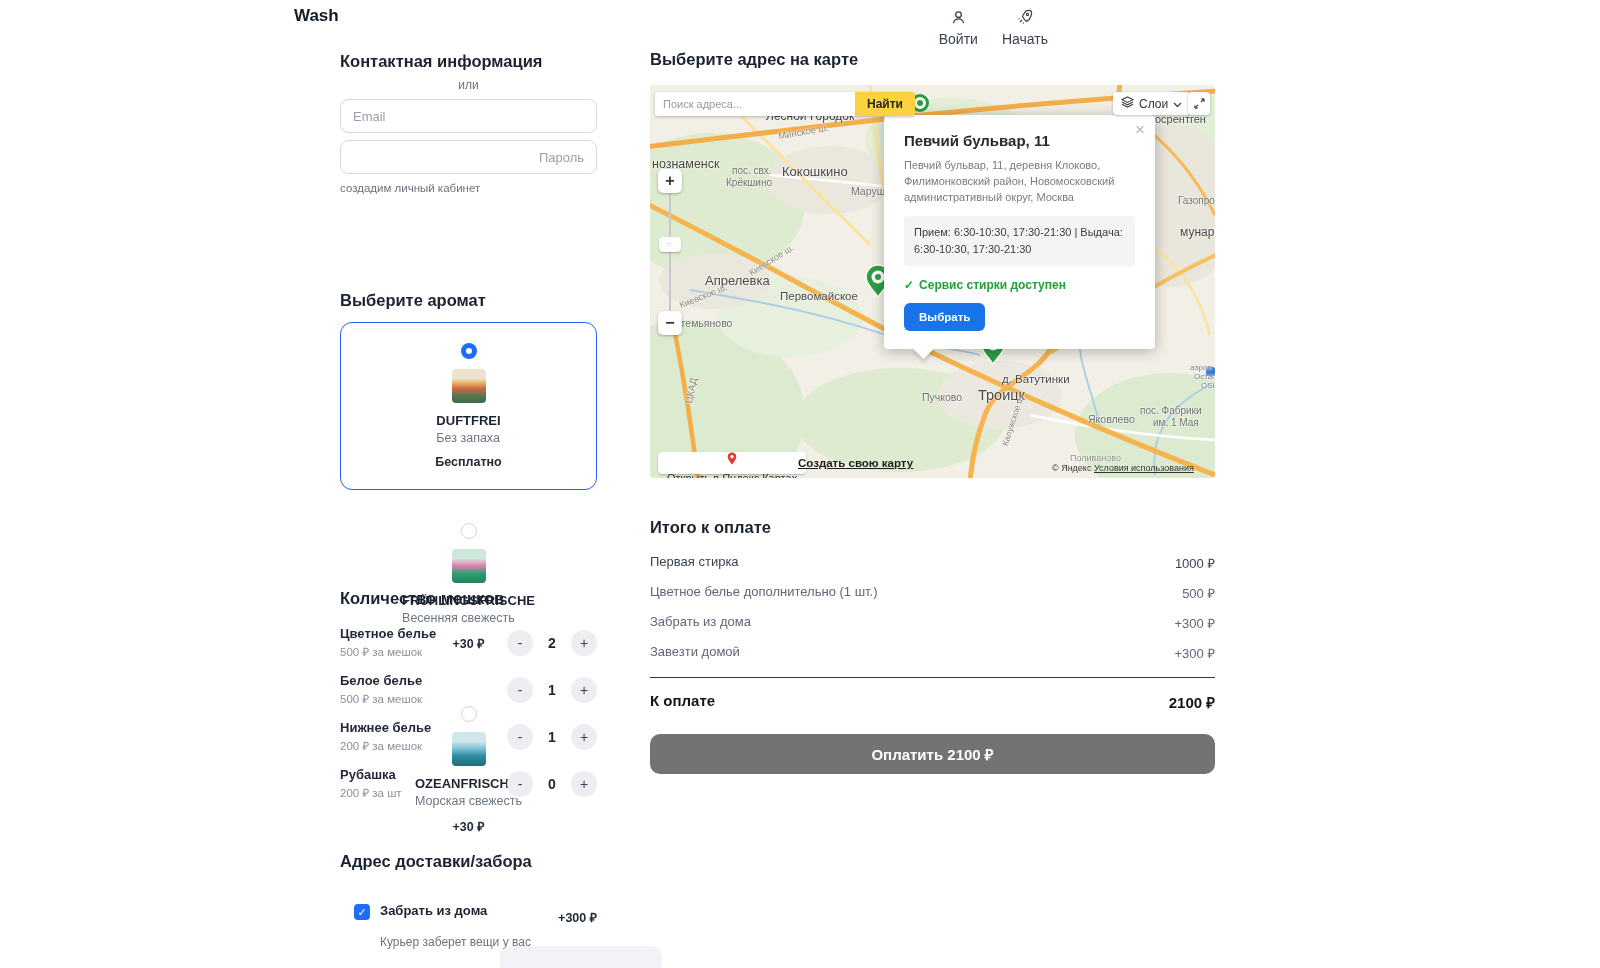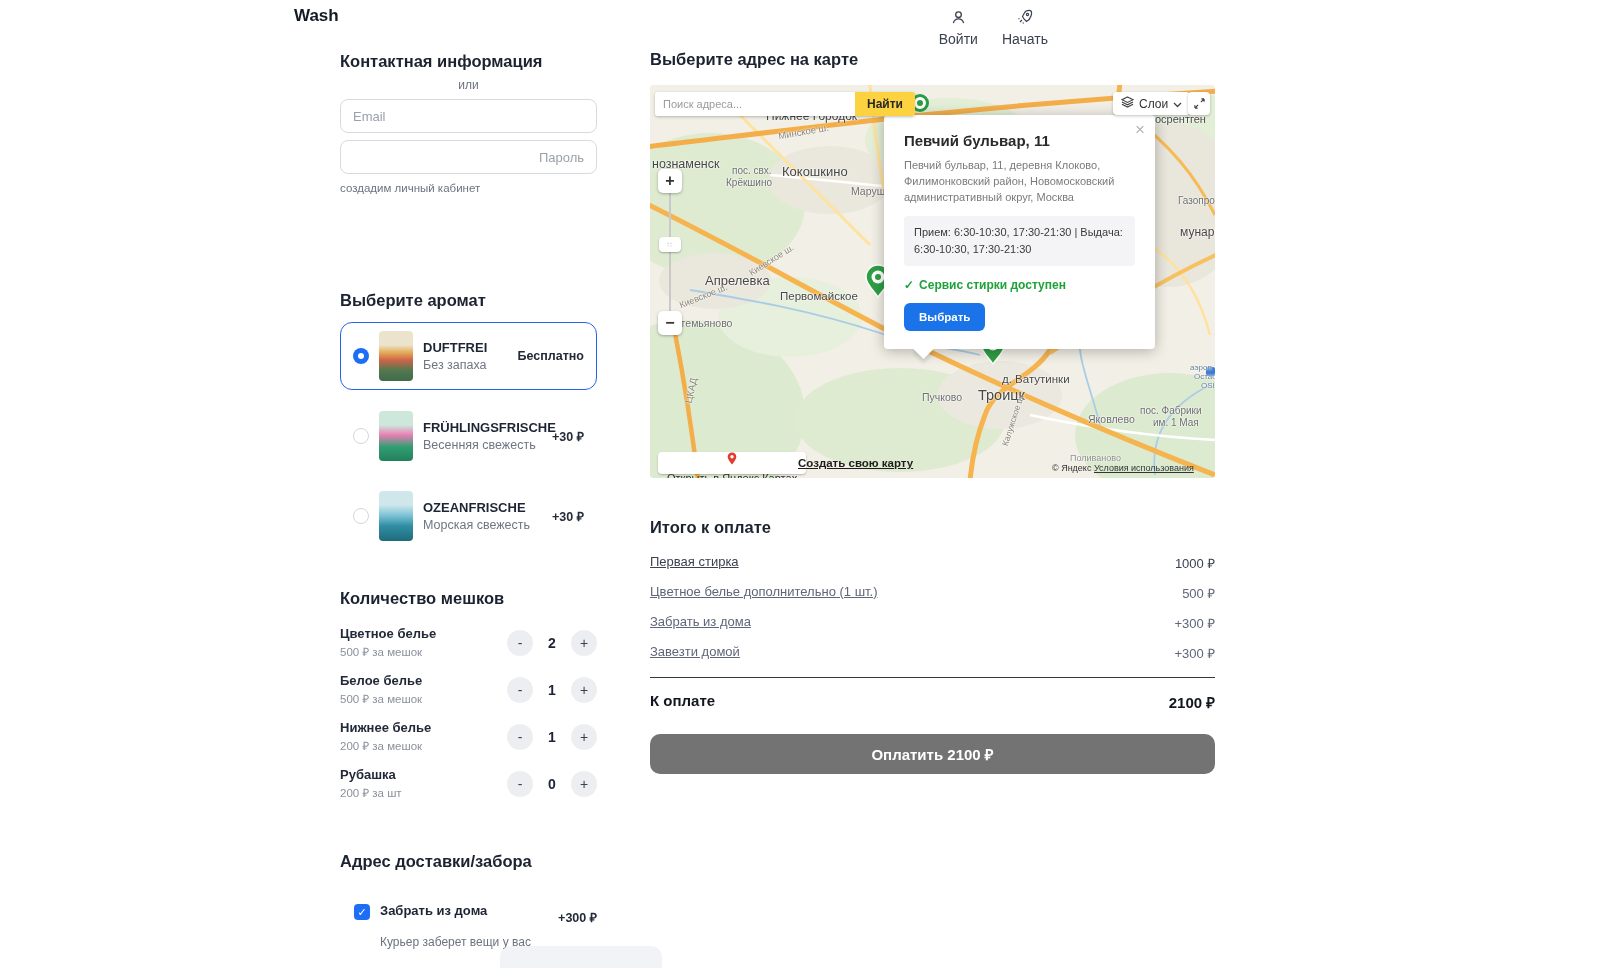--- a/index.html
+++ b/index.html
@@ -21,21 +21,21 @@
   .sec-contact { top:52px; }
   .field { width:100%; height:34px; border:1px solid #d7dade; border-radius:8px; padding:0 12px; font-size:13px; color:#2a3140; outline:none; font-family:"Liberation Sans", sans-serif; }
   .field::placeholder { color:#9aa1ac; }
   .f1 { margin-top:15px; }
   .or { text-align:center; font-size:12px; color:#6c7380; margin:7px 0; }
   .f3 { margin-top:7px;text-align:right; }
   .hint { font-size:11.5px; color:#6c7380; margin-top:8px; }
 
   
   .sec-aroma { top:291px; }
-  .aroma-card { display:flex; align-items:center; gap:10px; padding:8px 12px; border-radius:12px; border:1.5px solid transparent; margin-top:12px; min-height:62px; cursor:pointer; }
+  .aroma-card { display:flex; align-items:center; gap:10px; padding:20px 12px; border-radius:12px; border:1.5px solid transparent; margin-top:12px; min-height:62px; cursor:pointer;flex-direction:column; }
   .aroma-card.selected { border-color:#2563eb; }
   .radio { width:16px; height:16px; border-radius:50%; border:1.5px solid #d2d6dc; background:#fff; flex:0 0 16px; }
   .radio.on { border:none; background:#1d6ef5; position:relative; }
   .radio.on::after { content:""; position:absolute; left:5px; top:5px; width:6px; height:6px; background:#fff; border-radius:50%; }
   .bag { width:34px; height:50px; border-radius:4px; flex:0 0 34px; }
   .bag-1 { background:linear-gradient(180deg,#ece3cd 0%,#ece3cd 28%,#e4b05b 42%,#cf6448 58%,#53794f 78%,#3f6b49 100%); }
   .bag-2 { background:linear-gradient(180deg,#cde7db 0%,#cde7db 28%,#e77fb3 48%,#2f9e71 72%,#23805c 100%); }
   .bag-3 { background:linear-gradient(180deg,#cfe6ea 0%,#cfe6ea 28%,#7fc4d8 48%,#2f8ea3 70%,#1f6b7a 100%); }
   .aroma-mid { flex:1; min-width:0; }
   .aroma-name { font-size:13px; font-weight:700; color:#1d2433; }
@@ -98,21 +98,21 @@
   .popup-addr { font-size:11px; color:#7b7b7b; line-height:1.45; margin-top:9px; }
   .popup-sched { margin-top:10px; background:#f4f4f6; border-radius:4px; padding:8px 10px; font-size:11px; color:#3a3a3a; line-height:1.55; }
   .popup-status { margin-top:12px; font-size:12px; font-weight:700; color:#1fa23a; display:flex; gap:5px; align-items:center; }
   .btn-select { margin-top:11px; background:#1a73e8; color:#fff; border:none; border-radius:6px; padding:8px 15px; font-size:11.5px; font-weight:700; cursor:pointer; font-family:"Liberation Sans", sans-serif; }
 
   
   .sec-summary { top:518px; }
   .sum-rows { margin-top:17px; display:flex; flex-direction:column; gap:12px; }
   .sum-row { display:flex; justify-content:space-between; font-size:13px; }
   .sum-row.first .sum-label, .sum-row.first .sum-value { color:#3b4250; font-weight:500; }
-  .sum-label { color:#5f6678;text-decoration:underline; }
+  .sum-label { color:#5f6678; }
   .sum-value { color:#5f6678; }
   .divider { border-top:1px solid #343941; margin-top:15px; }
   .total-row { display:flex; justify-content:space-between; margin-top:14px; font-size:15px; font-weight:700; color:#12161f; }
   .btn-pay { margin-top:22px; width:100%; height:40px; background:#737373; color:#fff; border:none; border-radius:10px; font-size:15px; font-weight:700; cursor:pointer; font-family:"Liberation Sans", sans-serif; }
 </style>
 </head>
 <body>
 
 <div class="page">
 
@@ -272,21 +272,21 @@
       <path d="M500 160 C530 180 550 210 560 250" stroke="#ffe29b" stroke-width="2.5" fill="none"></path>
       <path d="M-5 62 C120 48 300 22 570 6" stroke="#f4ae49" stroke-width="5" fill="none"></path>
       <path d="M-5 118 C80 160 150 200 250 252 C330 292 450 345 570 392" stroke="#f6b44e" stroke-width="5" fill="none"></path>
       <path d="M470 -5 C465 80 440 200 400 265 C380 295 345 300 335 330 C325 355 322 375 320 395" stroke="#f6b44e" stroke-width="5" fill="none"></path>
       <path d="M570 168 C500 200 450 235 400 268" stroke="#f8c160" stroke-width="4" fill="none"></path>
       <path d="M25 248 C35 300 42 345 48 395" stroke="#f4ae49" stroke-width="4.5" fill="none"></path>
       <rect x="556" y="282" width="9" height="9" rx="2" fill="#3a7bd5"></rect>
     </svg>
 
     <div>
-        <span class="map-label" style="left: 116px; top: 24px; font-size: 12px;">Нижнее Городок</span>
+        <span class="map-label" style="left: 116px; top: 24px; font-size: 12px;">Лесной Городок</span>
         <span class="map-label" style="left: 128px; top: 41px; font-size: 9.5px; color: rgb(138, 133, 120); transform: rotate(-10deg);">Минское ш.</span>
         <span class="map-label" style="left: 2px; top: 72px; font-size: 12.5px;">нознаменск</span>
         <span class="map-label" style="left: 82px; top: 80px; font-size: 10px; color: rgb(111, 111, 111);">пос. свх.</span>
         <span class="map-label" style="left: 76px; top: 92px; font-size: 10px; color: rgb(111, 111, 111);">Крёкшино</span>
         <span class="map-label" style="left: 132px; top: 79px; font-size: 13px;">Кокошкино</span>
         <span class="map-label" style="left: 201px; top: 100px; font-size: 10.5px; color: rgb(111, 111, 111);">Марушкино</span>
         <span class="map-label" style="left: 55px; top: 188px; font-size: 13px;">Апрелевка</span>
         <span class="map-label" style="left: 130px; top: 205px; font-size: 11.5px;">Первомайское</span>
         <span class="map-label" style="left: 28px; top: 206px; font-size: 9px; color: rgb(138, 133, 120); transform: rotate(-22deg);">Киевское ш.</span>
         <span class="map-label" style="left: 96px; top: 170px; font-size: 9px; color: rgb(138, 133, 120); transform: rotate(-32deg);">Киевское ш.</span>

